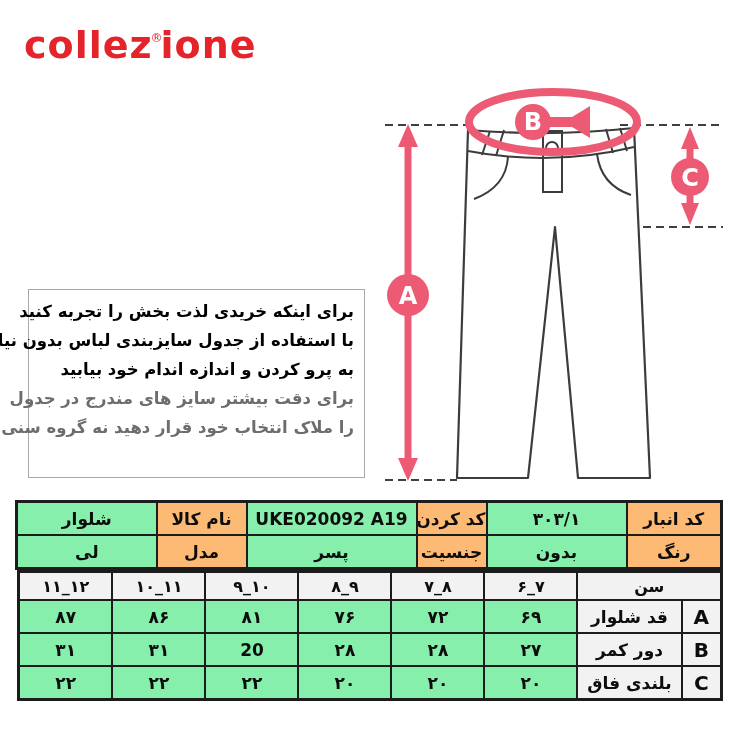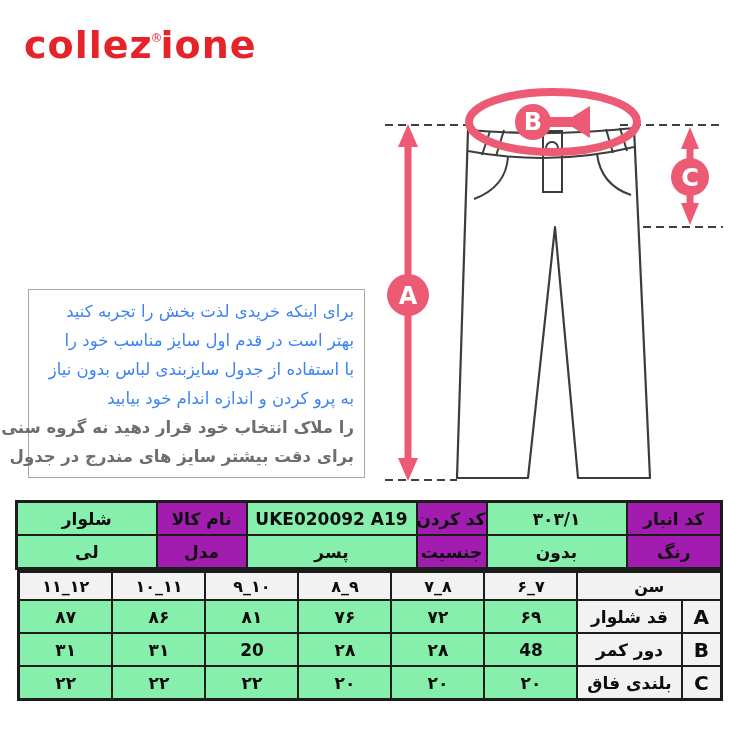--- a/index.html
+++ b/index.html
@@ -18,32 +18,32 @@
   .pants{fill:#ffffff;stroke:#3c3c3c;stroke-width:2.2;stroke-linejoin:round;}
   .ln{stroke:#3c3c3c;stroke-width:2;fill:none;}
   .pink{fill:#ed5a74;}
   .pinkln{stroke:#ed5a74;fill:none;}
   .marker{fill:#ffffff;font-weight:bold;font-size:24px;text-anchor:middle;
           font-family:"DejaVu Sans",sans-serif;}
 
   
   .infobox{position:absolute;left:28px;top:289px;width:337px;height:189px;box-sizing:border-box;
            border:1px solid #a8a8a8;direction:rtl;text-align:right;padding:7px 10px 0 10px;}
-  .infobox .line{font-size:16.5px;line-height:29px;color:#3b82f6;font-weight:400;white-space:nowrap;}
+  .infobox .line{font-size:16.5px;line-height:29px;color:#000000;font-weight:700;white-space:nowrap;}
   .infobox .note{color:#6d6d6d;font-weight:700;}
 
   
   .tablewrap{position:absolute;left:18px;top:500px;width:705px;direction:rtl;}
   table{border-collapse:collapse;table-layout:fixed;width:705px;direction:rtl;}
   table{border:3px solid #1c1c1c;}
   td{border:2px solid #1c1c1c;text-align:center;vertical-align:middle;color:#0d0d0d;
      font-weight:bold;font-size:17px;padding:0;overflow:hidden;white-space:nowrap;}
   .r1 td{height:31px;}
   .r2 td{height:31px;}
-  .hdr{background:#a21caf;}
+  .hdr{background:#fdba74;}
   .cell-w{background:#86efac;}
   .lite{background:#f2f2f2;}
   .ltr{direction:ltr;unicode-bidi:embed;}
   .agerow td{height:26px;font-size:16px;}
   .datarow td{height:31px;}
   .letter{font-family:"DejaVu Sans",sans-serif;font-size:20px;}
 </style>
 </head>
 <body>
 
@@ -93,25 +93,24 @@
       <line x1="312" y1="52" x2="312" y2="130" stroke="#ed5a74" stroke-width="7"></line>
       <path class="pink" d="M 312,42 L 303,64 L 321,64 Z"></path>
       <path class="pink" d="M 312,140 L 303,118 L 321,118 Z"></path>
       <circle class="pink" cx="312" cy="92" r="19"></circle>
       <text class="marker" x="312" y="101">C</text>
     </g>
   </svg>
 
   <div class="infobox">
     <div class="line">برای اینکه خریدی لذت بخش را تجربه کنید</div>
-    <div class="line">بهتر است در قدم اول سایز مناسب خود را</div>
     <div class="line">با استفاده از جدول سایزبندی لباس بدون نیاز</div>
     <div class="line">به پرو کردن و اندازه اندام خود بیابید</div>
+    <div class="line note">برای دقت بیشتر سایز های مندرج در جدول</div>
     <div class="line note">را ملاک انتخاب خود قرار دهید نه گروه سنی</div>
-    <div class="line note">برای دقت بیشتر سایز های مندرج در جدول</div>
   </div>
 
   <div class="tablewrap">
 
     <table>
       <colgroup>
         <col style="width:95px">
           <col style="width:140px">
           <col style="width:70px">
         <col style="width:170px">
@@ -165,21 +164,21 @@
         <td class="cell-w">۶۹</td>
         <td class="cell-w">۷۲</td>
         <td class="cell-w">۷۶</td>
         <td class="cell-w">۸۱</td>
         <td class="cell-w">۸۶</td>
         <td class="cell-w">۸۷</td>
       </tr>
       <tr class="datarow">
         <td class="lite letter">B</td>
         <td class="lite">دور کمر</td>
-        <td class="cell-w">48</td>
+        <td class="cell-w">۲۷</td>
         <td class="cell-w">۲۸</td>
         <td class="cell-w">۲۸</td>
         <td class="cell-w">20</td>
         <td class="cell-w">۳۱</td>
         <td class="cell-w">۳۱</td>
       </tr>
       <tr class="datarow">
         <td class="lite letter">C</td>
         <td class="lite">بلندی فاق</td>
         <td class="cell-w">۲۰</td>

